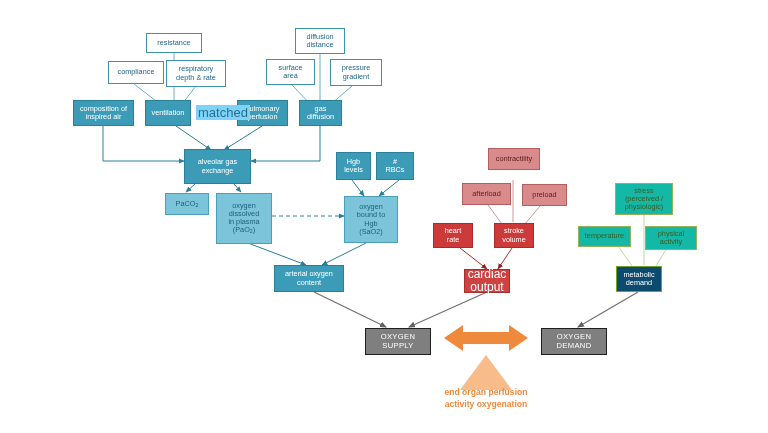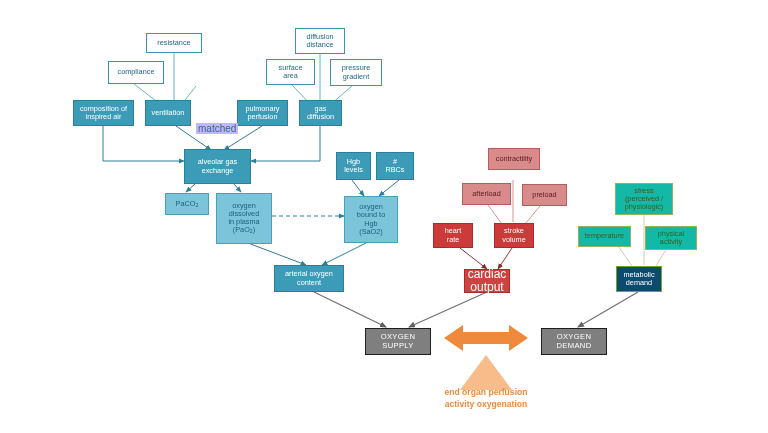--- a/index.html
+++ b/index.html
@@ -18,22 +18,22 @@
   
   .r-pale{background:#d98b8b;border-color:#b55c5c;color:#5e2020;font-size:7.3px;}
   .r-deep{background:#cc3a3a;border-color:#a82c2c;color:#ffffff;font-size:7.3px;}
   .r-mid{background:#cf4242;border-color:#a82c2c;color:#ffffff;font-size:12px;}
   
   .g-pale{background:#14b8a6;border-color:#8fb45c;color:#3f5a1c;font-size:7.3px;}
   .g-deep{background:#0c4a6e;border-color:#73a32f;color:#ffffff;font-size:7.3px;}
   
   .grey{background:#7f7f7f;border-color:#1f1f1f;border-width:1.5px;color:#ffffff;
         font-size:7.6px;letter-spacing:.35px;font-weight:400;}
-  .edge-label{position:absolute;font-size:10px;color:#2d6f86;background:#c4b5fd;
-              padding:0 2px;white-space:nowrap;margin-top:18px;}
+  .edge-label{position:absolute;font-size:13px;color:#2d6f86;background:#7dd3fc;
+              padding:0 2px;white-space:nowrap;}
   .caption{position:absolute;text-align:center;font-size:8.6px;font-weight:bold;
            color:#ef8a3c;line-height:1.35;white-space:nowrap;}
   sub{font-size:72%;vertical-align:-0.18em;}
 </style>
 </head>
 <body>
 
 <div id="canvas">
 
   <svg class="wires" viewBox="0 0 768 433">
@@ -114,20 +114,24 @@
   </svg>
 
   <div class="node b-open" style="left:146px;top:33px;width:56px;height:20px;">
     <span>resistance</span>
     </div>
 
   <div class="node b-open" style="left:108px;top:61px;width:56px;height:23px;">
     <span>compliance</span>
     </div>
 
+  <div class="node b-open" style="left:166px;top:60px;width:60px;height:27px;">
+    <span>
+      respiratory<br>depth &amp; rate</span>
+    </div>
 
   <div class="node b-open" style="left:295px;top:28px;width:50px;height:26px;">
     <span>
       diffusion<br>distance</span>
     </div>
 
   <div class="node b-open" style="left:266px;top:59px;width:49px;height:26px;">
     <span>
       surface<br>area</span>
     </div>

